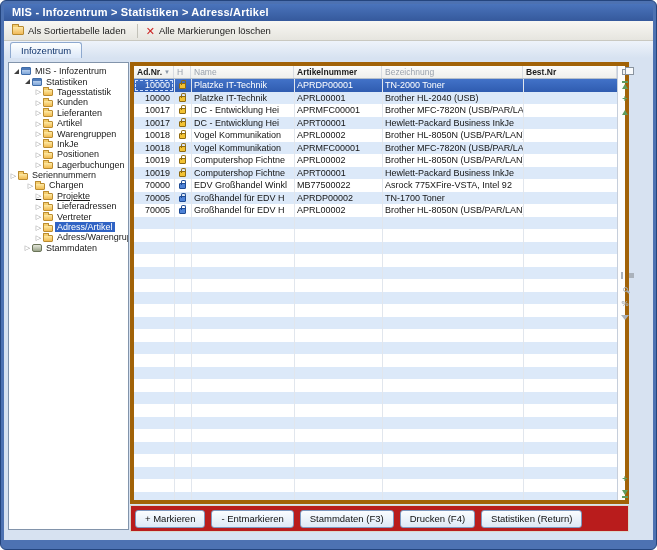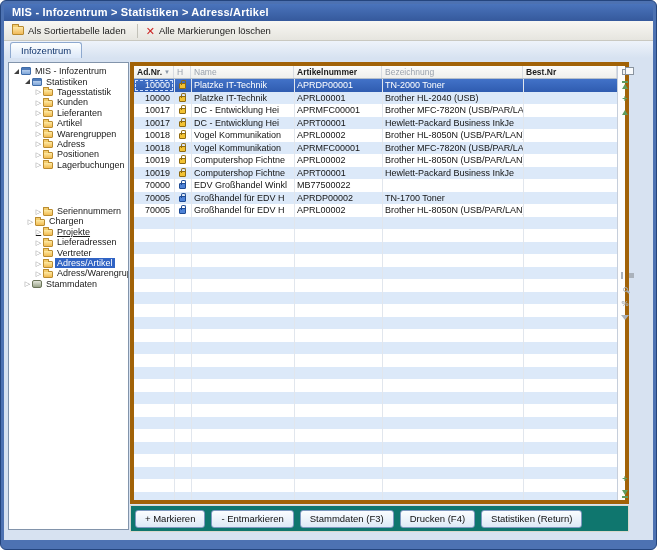--- a/index.html
+++ b/index.html
@@ -84,21 +84,21 @@
   .bar-top { position:relative; } .bar-top::before { content:""; position:absolute; top:-3px; left:-3px; width:6px; height:2px; background:#5f9c60; }
   .bar-bottom { position:relative; } .bar-bottom::after { content:""; position:absolute; bottom:-3px; left:-3px; width:6px; height:2px; background:#5f9c60; }
   .ic-plus { color:#5f9c60; font-size:9px; font-weight:bold; line-height:8px; }
   .ic-cols { width:8px; height:7px; border-left:2px solid #aab2bc; box-shadow:3px 0 0 -1px #aab2bc,6px 0 0 -1px #aab2bc; }
   .ic-mag { width:5px; height:5px; border:1.5px solid #a8b0ba; border-radius:50%; position:relative; }
   .ic-mag::after { content:""; position:absolute; right:-3px; bottom:-2px; width:3px; height:1.5px; background:#a8b0ba; transform:rotate(45deg); }
   .ic-pct { color:#a8b0ba; font-size:8px; font-weight:bold; }
   .ic-funnel { width:0; height:0; border-left:4px solid transparent; border-right:4px solid transparent; border-top:5px solid #aab2bc; }
 
   
-  .footer { position:absolute; left:126px; top:447px; width:499px; height:27px; background:#0f766e; border:1px solid #d9d8cc; display:flex; align-items:center; gap:6px; padding-left:4px; }
+  .footer { position:absolute; left:126px; top:447px; width:499px; height:27px; background:#b91c1c; border:1px solid #d9d8cc; display:flex; align-items:center; gap:6px; padding-left:4px; }
   .fbtn { height:18px; padding:0 9px; font-size:9.5px; color:#111; background:linear-gradient(180deg,#fbfdff,#dde9f6);
           border:1px solid #7e99c0; border-radius:3px; display:flex; align-items:center; cursor:default; font-family:inherit; }
 </style>
 </head>
 <body>
 
 <div class="frame">
   <div class="inner">
 
     <div class="titlebar">
@@ -187,41 +187,41 @@
             </span>
             <span class="lbl">Warengruppen</span>
           </div>
           <div class="tree-item" style="padding-left: 25px;">
             <span class="exp">
               <span class="exp-closed">▷</span>
             </span>
             <span class="ticon">
               <span class="icon-folder"></span>
             </span>
-            <span class="lbl">Adress</span>
+            <span class="lbl">InkJe</span>
           </div>
           <div class="tree-item" style="padding-left: 25px;">
             <span class="exp">
               <span class="exp-closed">▷</span>
             </span>
             <span class="ticon">
               <span class="icon-folder"></span>
             </span>
             <span class="lbl">Positionen</span>
           </div>
           <div class="tree-item" style="padding-left: 25px;">
             <span class="exp">
               <span class="exp-closed">▷</span>
             </span>
             <span class="ticon">
               <span class="icon-folder"></span>
             </span>
             <span class="lbl">Lagerbuchungen</span>
           </div>
-          <div class="tree-item" style="padding-left: 25px; margin-top: 36px;">
+          <div class="tree-item" style="">
             <span class="exp">
               <span class="exp-closed">▷</span>
             </span>
             <span class="ticon">
               <span class="icon-folder"></span>
             </span>
             <span class="lbl">Seriennummern</span>
           </div>
           <div class="tree-item" style="padding-left: 17px;">
             <span class="exp">
@@ -392,20 +392,21 @@
                 <div class="cell cell-bez" style="width: 141px;">Hewlett-Packard Business InkJe</div>
                 <div class="cell cell-bestnr" style="width: 94px;"></div>
               </div>
               <div class="row">
                 <div class="cell cell-adnr right" style="width: 40px;">70000</div>
                 <div class="cell cell-h center" style="width: 17px;">
                   <span class="lock blue"></span>
                 </div>
                 <div class="cell cell-name" style="width: 103px;">EDV Großhandel Winkl</div>
                 <div class="cell cell-artnr" style="width: 88px;">MB77500022</div>
+                <div class="cell cell-bez" style="width: 141px;">Asrock 775XFire-VSTA, Intel 92</div>
                 <div class="cell cell-bestnr" style="width: 94px;"></div>
               </div>
               <div class="row alt">
                 <div class="cell cell-adnr right" style="width: 40px;">70005</div>
                 <div class="cell cell-h center" style="width: 17px;">
                   <span class="lock blue"></span>
                 </div>
                 <div class="cell cell-name" style="width: 103px;">Großhandel für EDV H</div>
                 <div class="cell cell-artnr" style="width: 88px;">APRDP00002</div>
                 <div class="cell cell-bez" style="width: 141px;">TN-1700 Toner</div>

